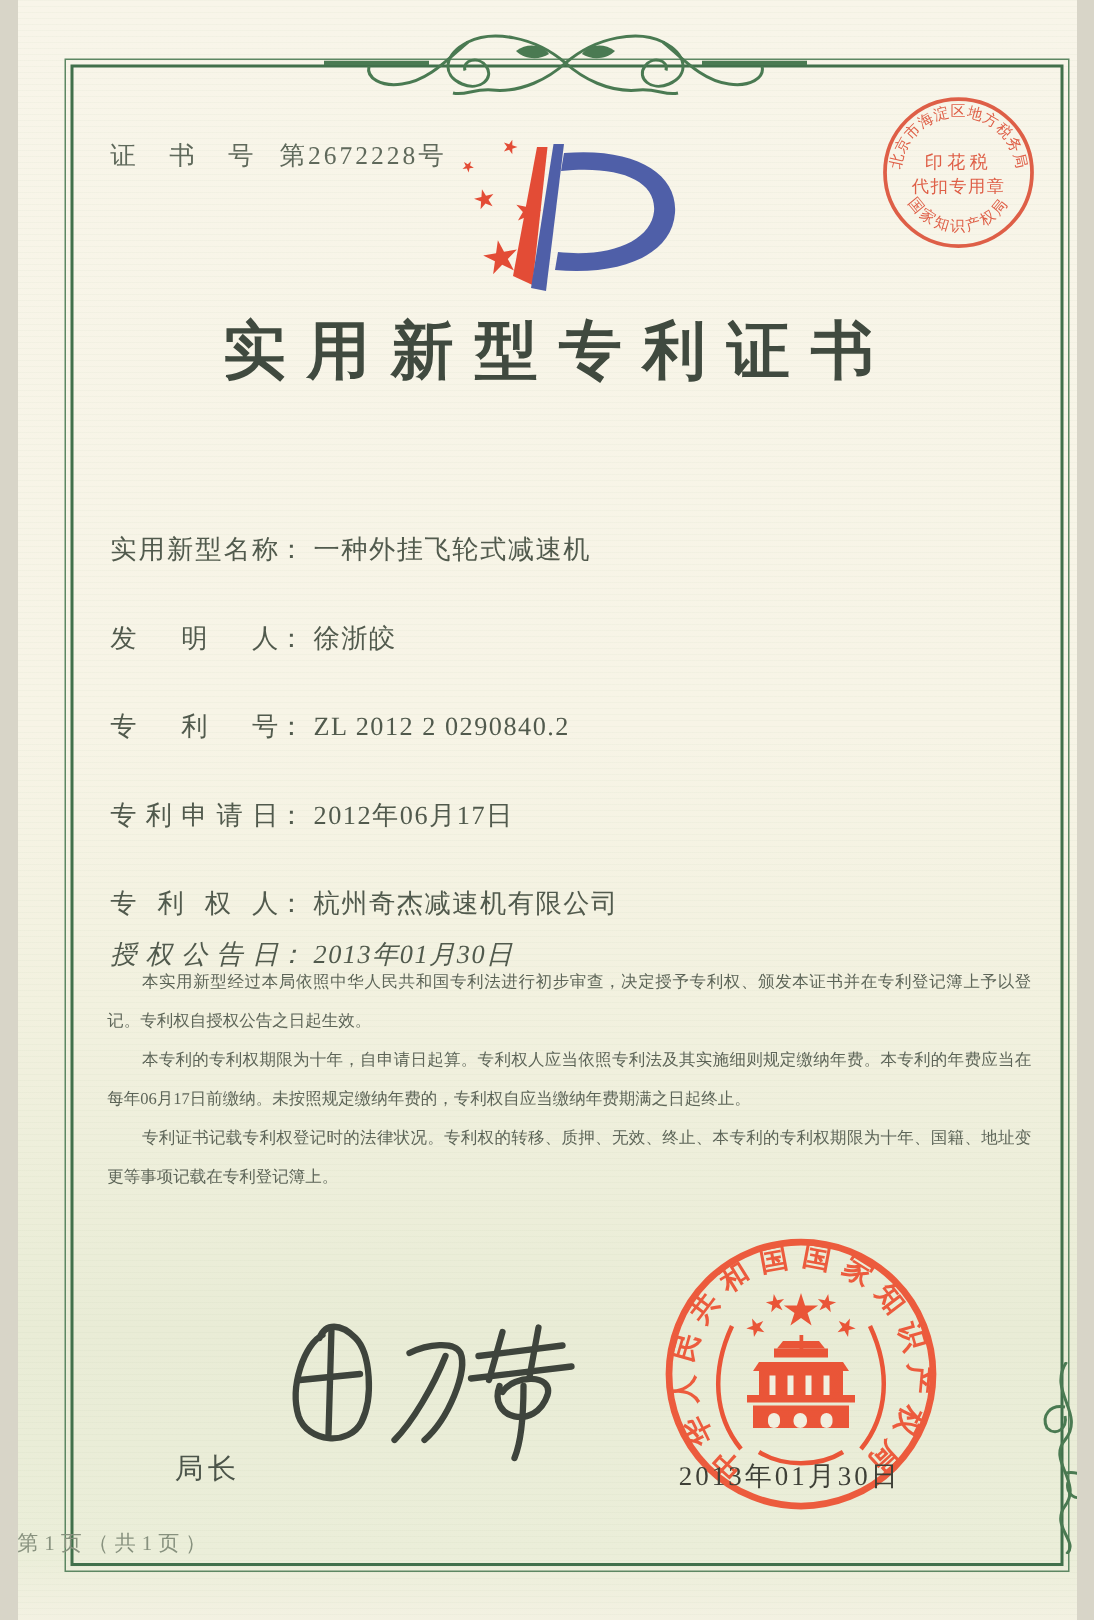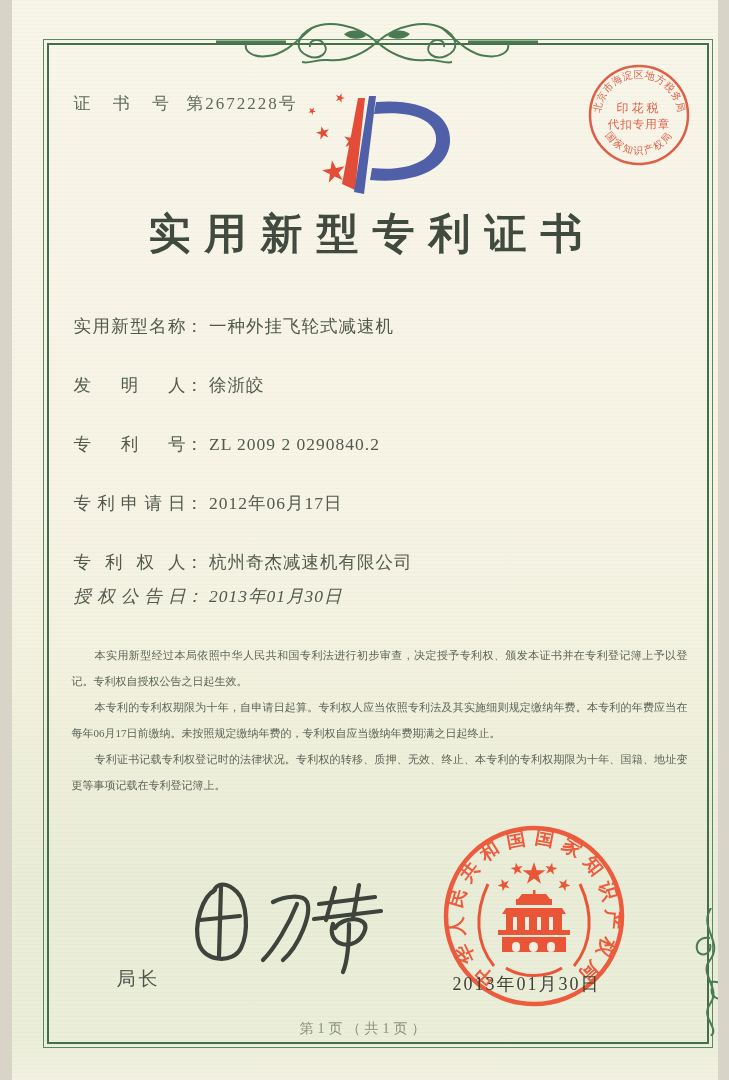--- a/index.html
+++ b/index.html
@@ -14,33 +14,33 @@
   .frame-outer{position:absolute;left:31px;top:39px;width:668px;height:1007px;border:1px solid #5d8763;}
   .frame-inner{position:absolute;left:3px;top:3px;right:3px;bottom:3px;border:2px solid #41704b;}
   .cert-no{position:absolute;left:62px;top:92px;font-size:17px;color:#5f695b;white-space:nowrap;}
   .cert-no .lbl{letter-spacing:9px;}
   .cert-no .val{letter-spacing:2px;margin-left:4px;}
   .logo{position:absolute;left:280px;top:84px;width:182px;height:120px;}
   .tax-stamp{position:absolute;left:568px;top:56px;width:118px;height:118px;opacity:.9;}
   .title{position:absolute;left:0;top:206px;width:100%;text-align:center;font-size:42px;font-weight:bold;
          color:#404a3f;letter-spacing:14px;padding-left:16px;box-sizing:border-box;}
   .fields{position:absolute;left:62px;top:0;width:600px;}
-  .field-row{position:absolute;left:0;font-size:17.5px;color:#515a4d;white-space:nowrap;}
+  .field-row{position:absolute;left:0;font-size:17.5px;color:#515a4d;white-space:nowrap;margin-top:40px;}
   .field-row .flabel{display:inline-block;width:112px;text-align:justify;text-align-last:justify;}
   .field-row .colon{margin-right:6px;}
   .field-row .fvalue{letter-spacing:1px;}
   .r0{top:314px;} .r1{top:373px;} .r2{top:432px;} .r3{top:491px;} .r4{top:550px;} .r5{top:584px;font-style:italic;}
   .body-text{position:absolute;left:60px;top:642px;width:616px;font-size:11px;line-height:26px;
              color:#5d6558;text-align:justify;}
   .body-text p{margin:0;text-indent:2.1em;}
   .director{position:absolute;left:105px;top:918px;font-size:19px;color:#4c554a;letter-spacing:3px;margin-top:48px;}
   .signature{position:absolute;left:165px;top:862px;width:235px;height:120px;}
   .seal{position:absolute;left:424px;top:818px;width:196px;height:196px;opacity:.93;}
   .issue-date{position:absolute;left:441px;top:972px;font-size:18px;color:#3e4037;letter-spacing:2px;z-index:5;}
-  .footer{position:absolute;left:0;top:1020px;width:100%;text-align:center;font-size:14px;
+  .footer{position:absolute;left:0;top:1020px;width:100%;font-size:14px;
           color:#87917e;letter-spacing:4px;}
   .top-flourish{position:absolute;left:204px;top:12px;width:322px;height:58px;}
   .side-flourish{position:absolute;left:678px;top:908px;width:42px;height:128px;}
   svg text{font-family:"Liberation Serif","DejaVu Serif",serif;}
 </style>
 </head>
 <body>
 
 <div class="page">
 
@@ -113,21 +113,21 @@
   <div class="title">实用新型专利证书</div>
 
   <div class="fields">
     <div class="field-row r0">
       <span class="flabel">实用新型名称</span><span class="colon">：</span><span class="fvalue">一种外挂飞轮式减速机</span>
     </div>
     <div class="field-row r1">
       <span class="flabel">发明人</span><span class="colon">：</span><span class="fvalue">徐浙皎</span>
     </div>
     <div class="field-row r2">
-      <span class="flabel">专利号</span><span class="colon">：</span><span class="fvalue">ZL 2009 2 0290840.2</span>
+      <span class="flabel">专利号</span><span class="colon">：</span><span class="fvalue">ZL 2012 2 0290840.2</span>
     </div>
     <div class="field-row r3">
       <span class="flabel">专利申请日</span><span class="colon">：</span><span class="fvalue">2012年06月17日</span>
     </div>
     <div class="field-row r4">
       <span class="flabel">专利权人</span><span class="colon">：</span><span class="fvalue">杭州奇杰减速机有限公司</span>
     </div>
     <div class="field-row r5">
       <span class="flabel">授权公告日</span><span class="colon">：</span><span class="fvalue">2013年01月30日</span>
     </div>

